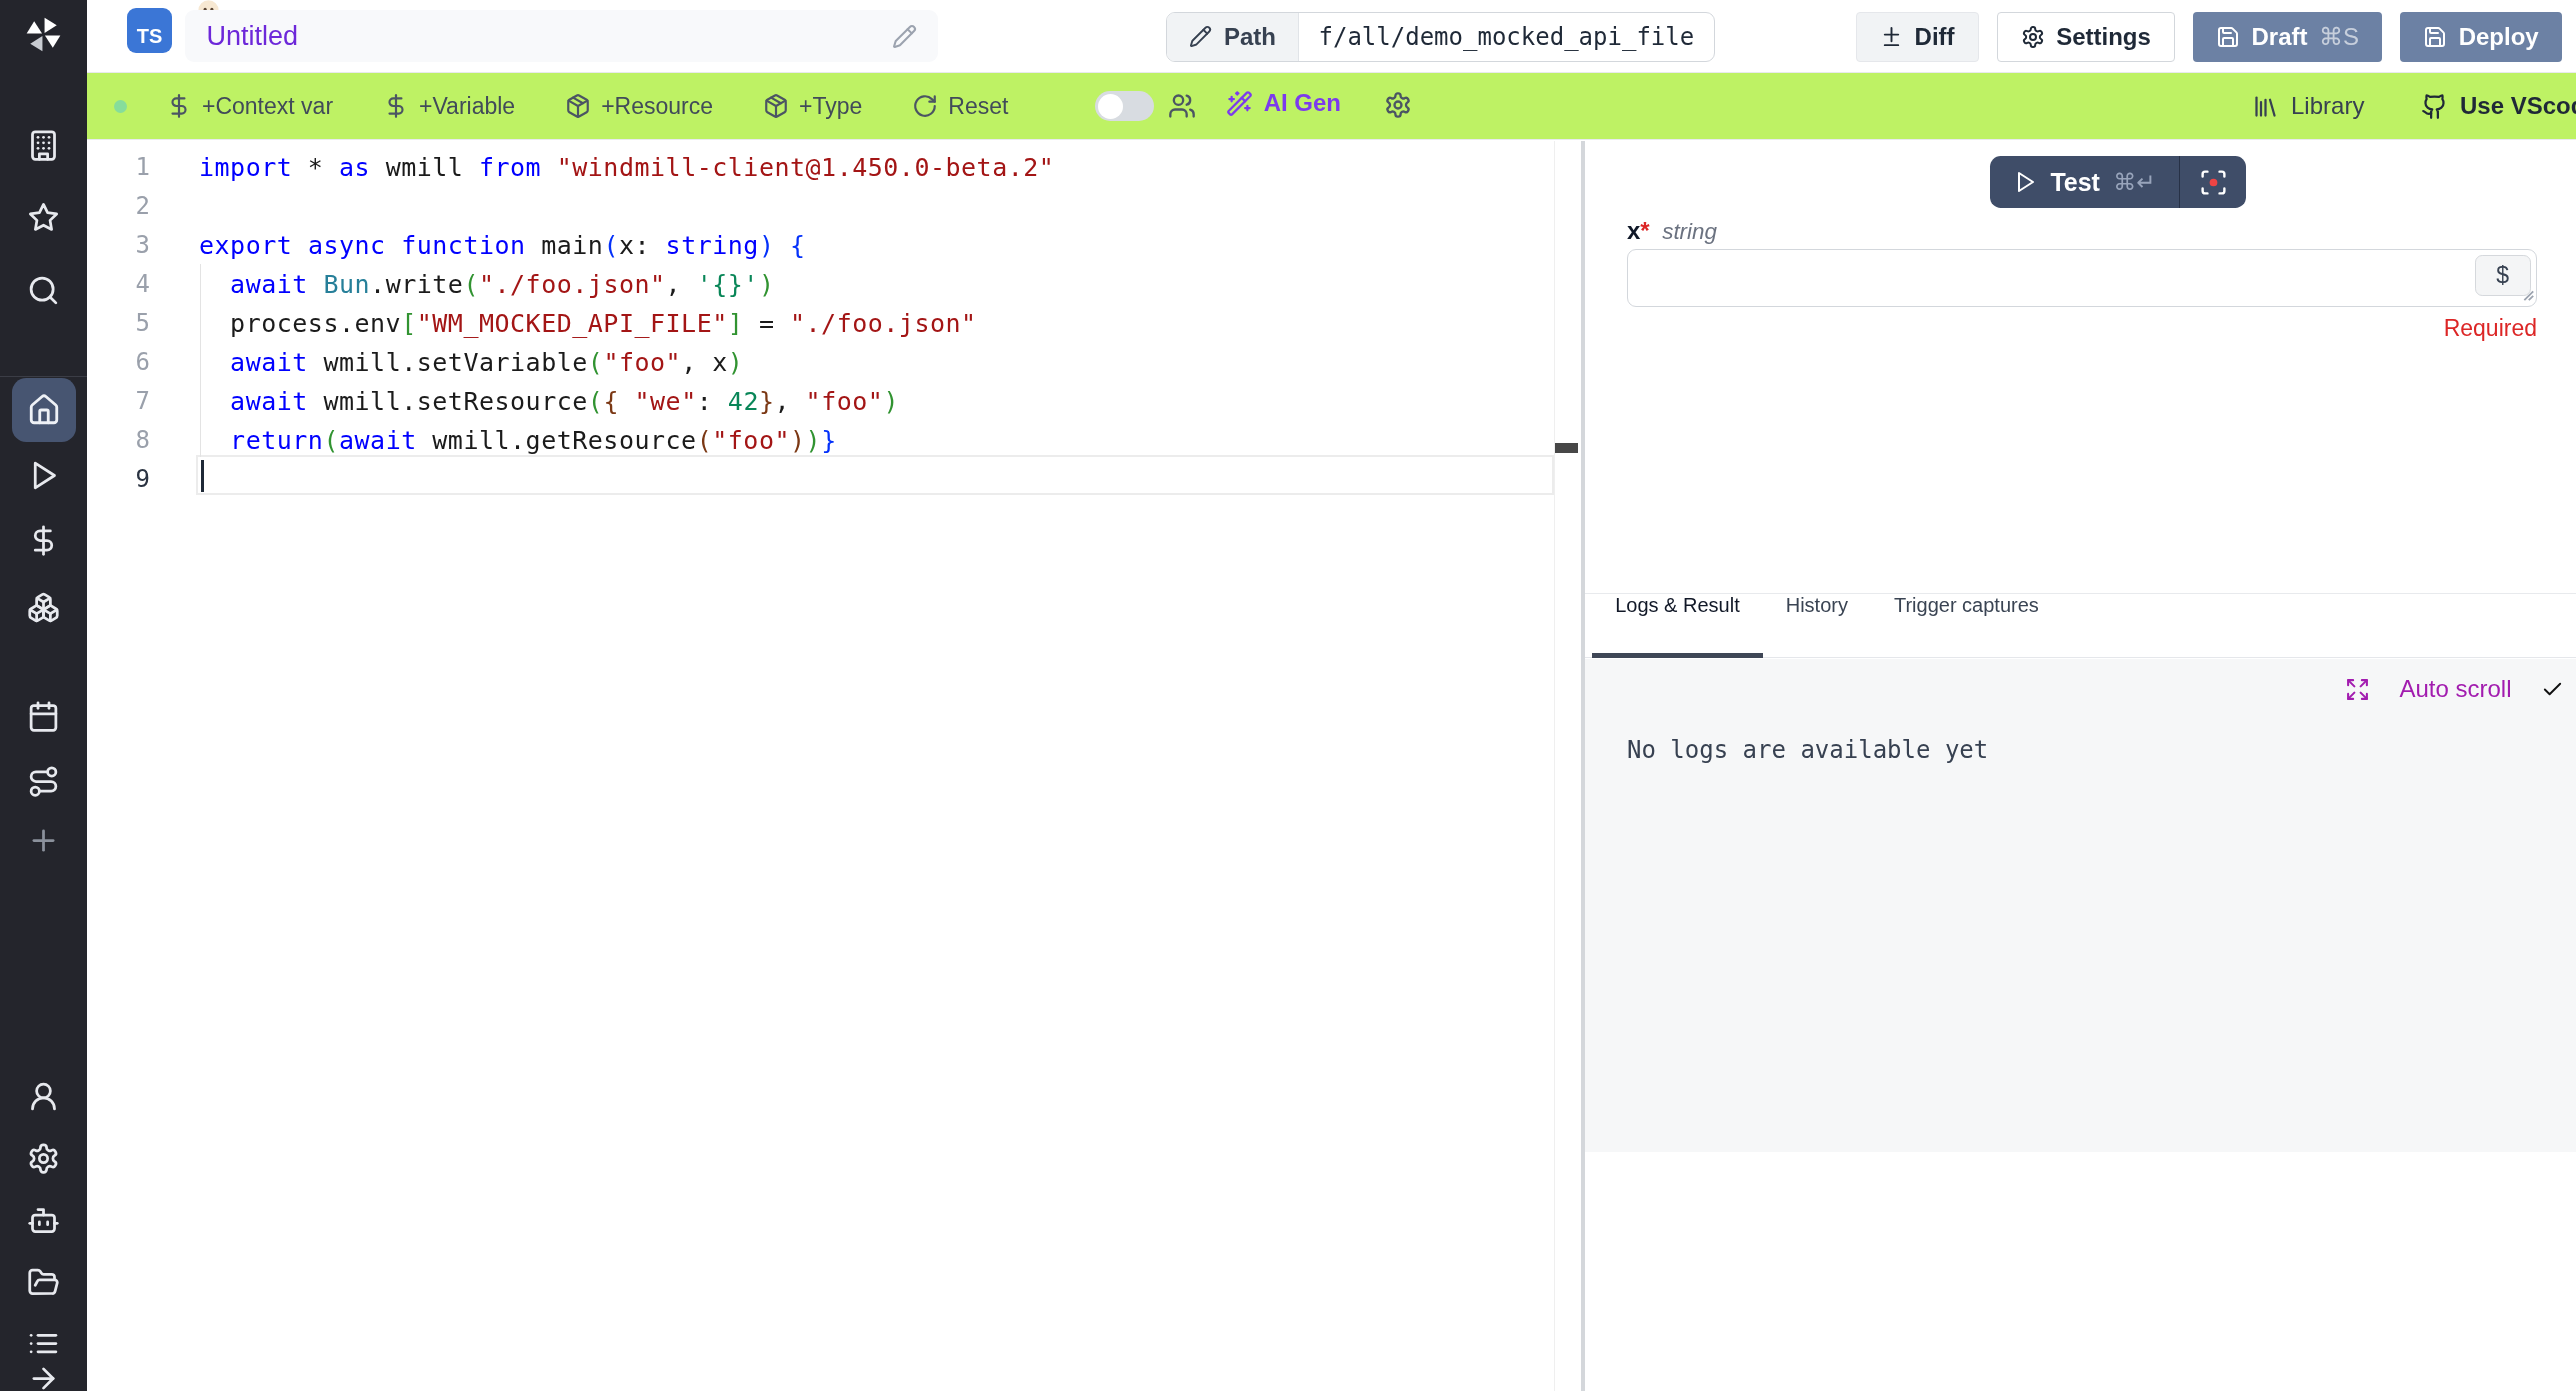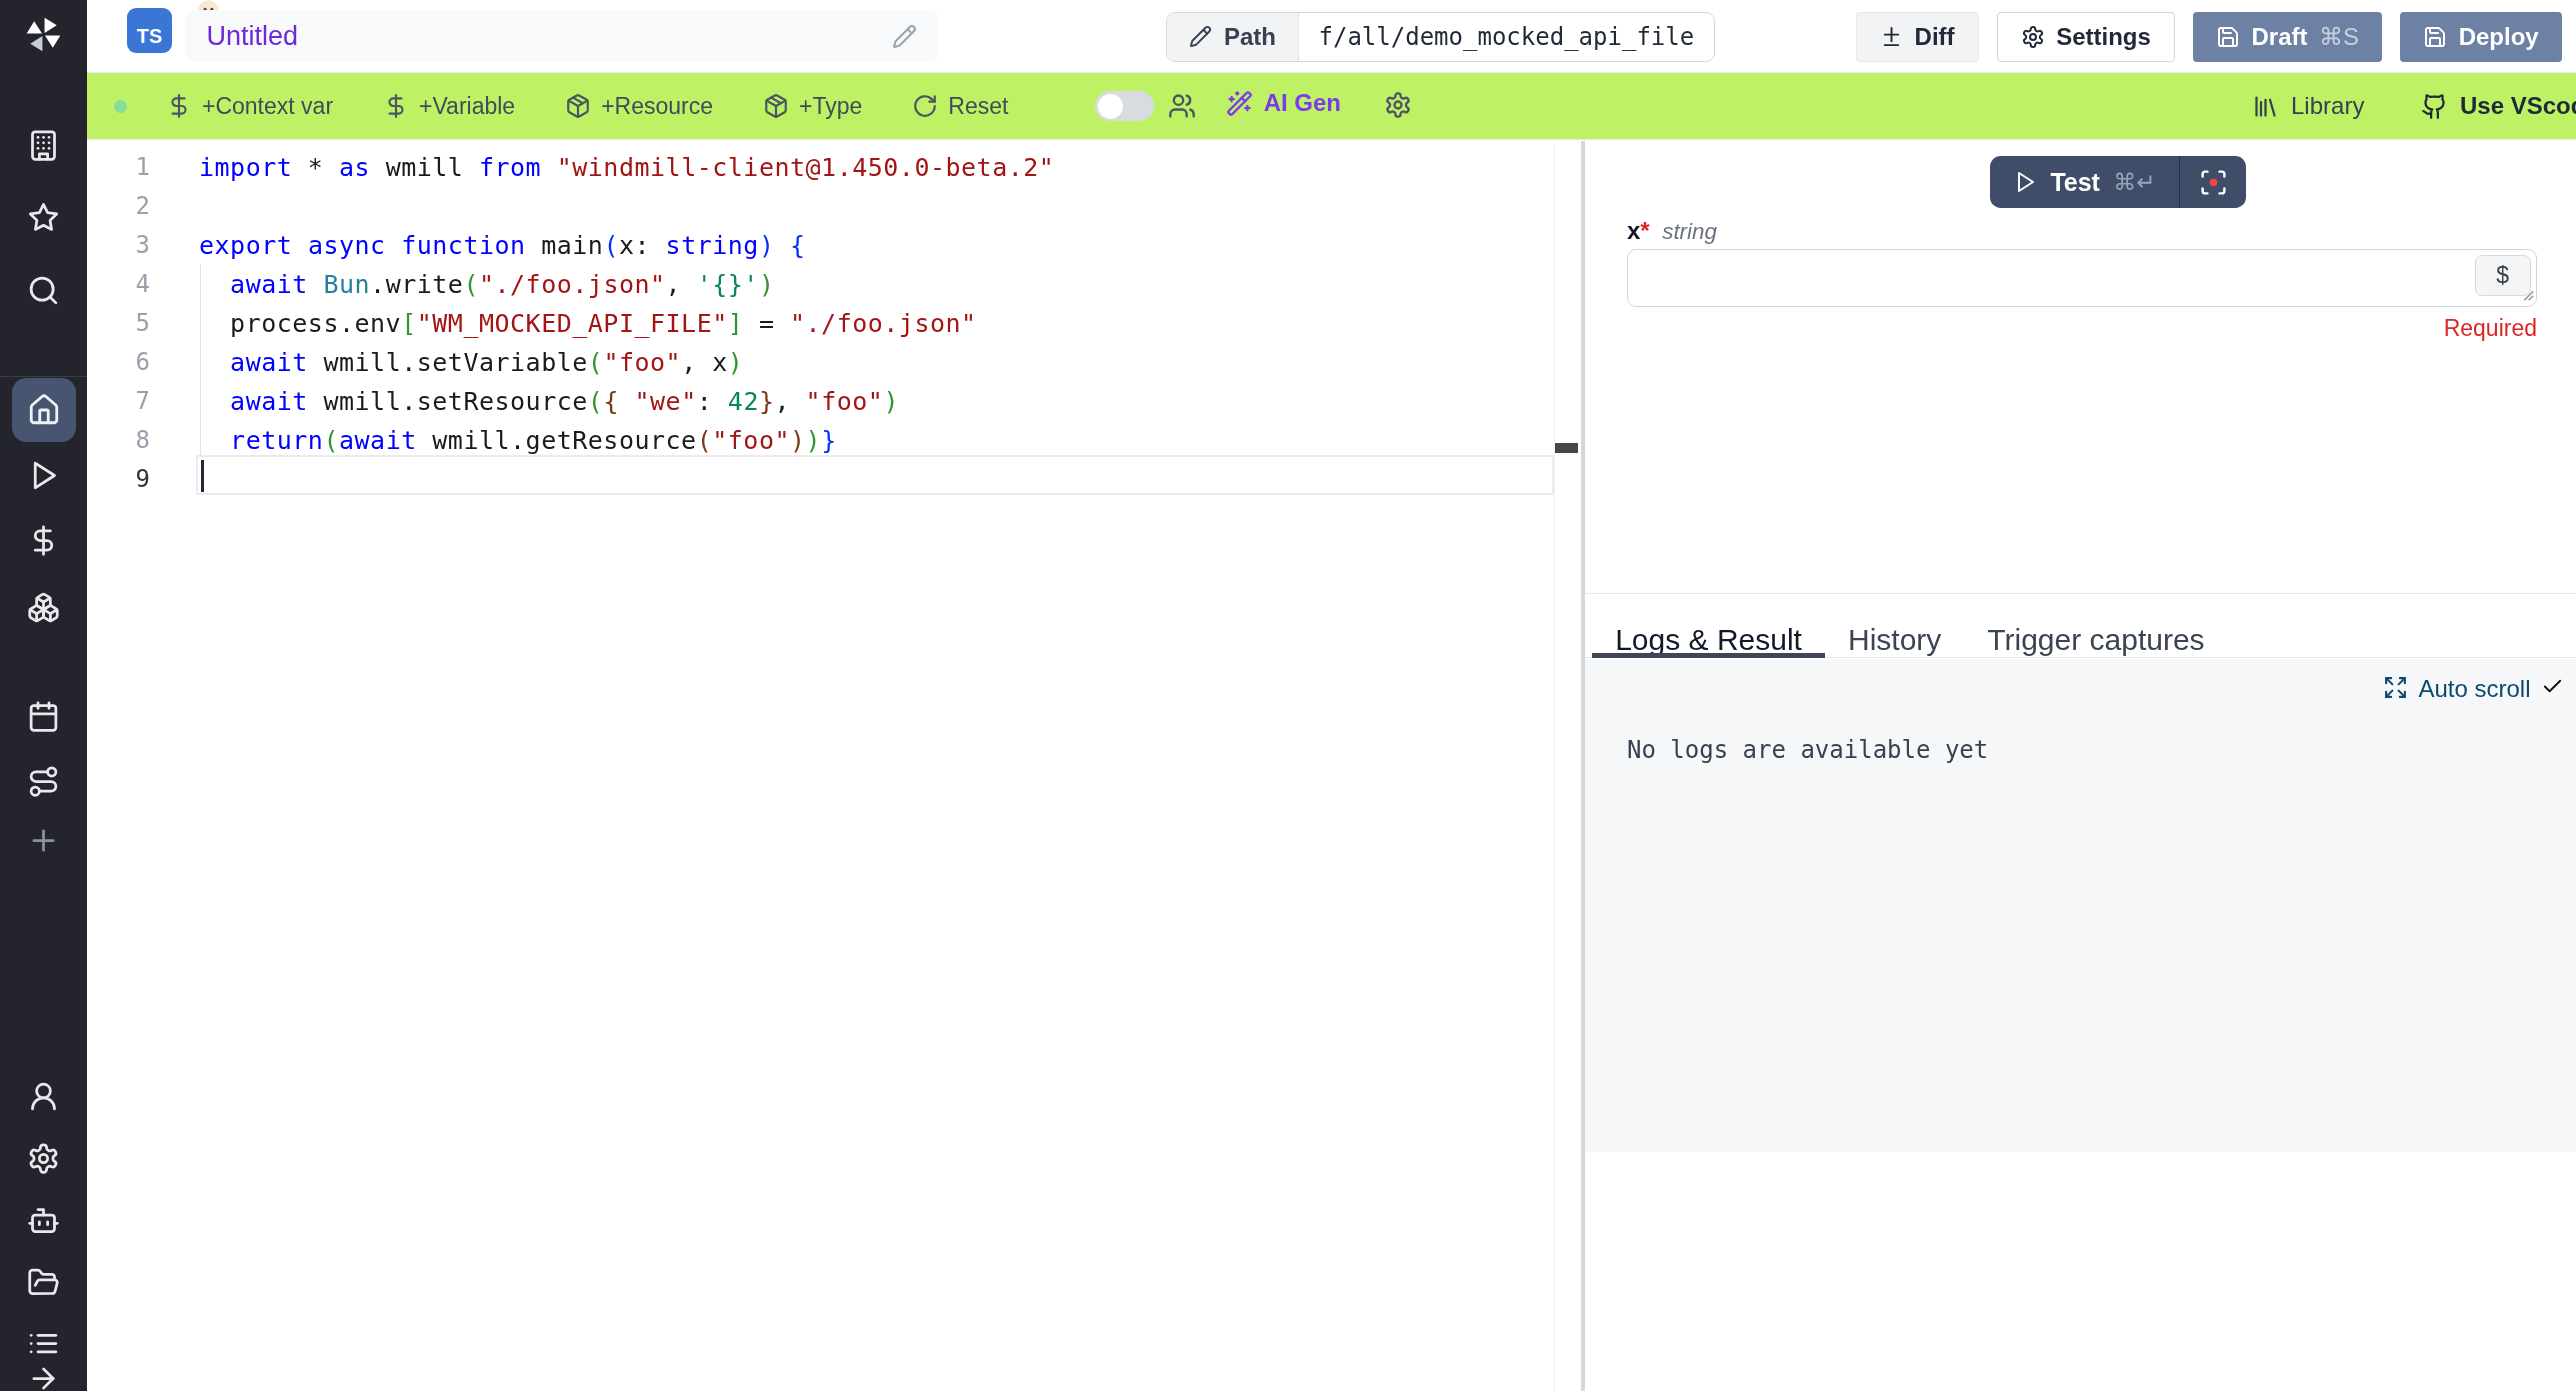--- a/index.html
+++ b/index.html
@@ -94,27 +94,27 @@
   .arg-label .ty { font-style:italic; color:#6b7280; font-size:22.4px; margin-left:12.5px; }
   .arg-input { position:absolute; left:42px; top:108px; width:910px; height:58px; background:#fff;
     border:1.8px solid #d3d7dc; border-radius:9px; }
   .dollar-btn { position:absolute; right:5.4px; top:5.4px; width:56px; height:41px; background:#f4f5f6;
     border:0.9px solid #d5d8dc; border-radius:7.2px; display:flex; align-items:center; justify-content:center;
     font-size:23px; color:#374151; cursor:pointer; }
   .resize-h { position:absolute; right:0.9px; bottom:0.9px; color:#9ca3af; }
   .required { position:absolute; right:39px; top:174px; font-size:23px; color:#dc2626; }
   .tabs { position:absolute; left:0; top:452px; width:991px; height:65px; border-top:0.9px solid #e8eaed;
     border-bottom:0.9px solid #e5e7eb; display:flex; padding-left:7.2px; }
-  .tab { display:flex; align-items:flex-end; padding:0 23px; font-size:30px; color:#3a4453; cursor:pointer;
+  .tab { display:flex; align-items:flex-start; padding:0 23px; font-size:20px; color:#3a4453; cursor:pointer;
     position:relative; }
   .tab.active { color:#111827; font-weight:500; }
   .tab.active::after { content:""; position:absolute; left:0; right:0; bottom:-0.9px; height:4.5px; background:#3f4756; }
   .logs { position:absolute; left:0; top:518px; width:991px; height:493px; background:#f6f7f8; }
-  .autoscroll { position:absolute; right:12.5px; top:16px; display:flex; gap:10px;
-    font-size:24px; color:#0c4a6e; }
+  .autoscroll { position:absolute; right:12.5px; top:16px; display:flex; align-items:center; gap:29px;
+    font-size:24px; color:#a21caf; }
   .autoscroll .chk { color:#111; cursor:pointer; }
   .nolog { position:absolute; left:42px; top:77px; font-family:"DejaVu Sans Mono", monospace;
     font-size:24px; color:#374151; }
   .result { position:absolute; left:0; top:1010px; width:991px; height:241px; background:#fff; }
   .result .txt { position:absolute; left:42px; top:39px; font-size:25px; color:#4b5563; }
   .result .info { position:absolute; right:25px; top:38px; color:#6b7280; cursor:pointer; }
   .icn { display:block; }
 </style>
 </head>
 <body>

